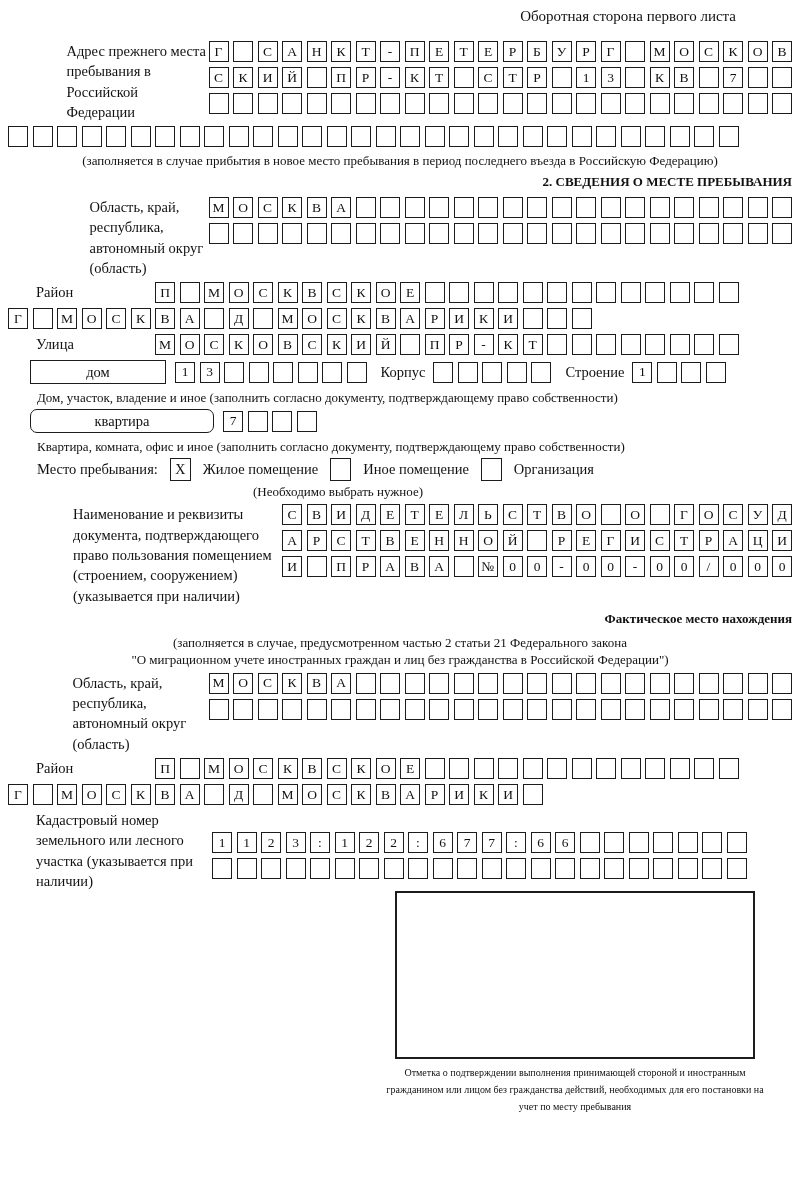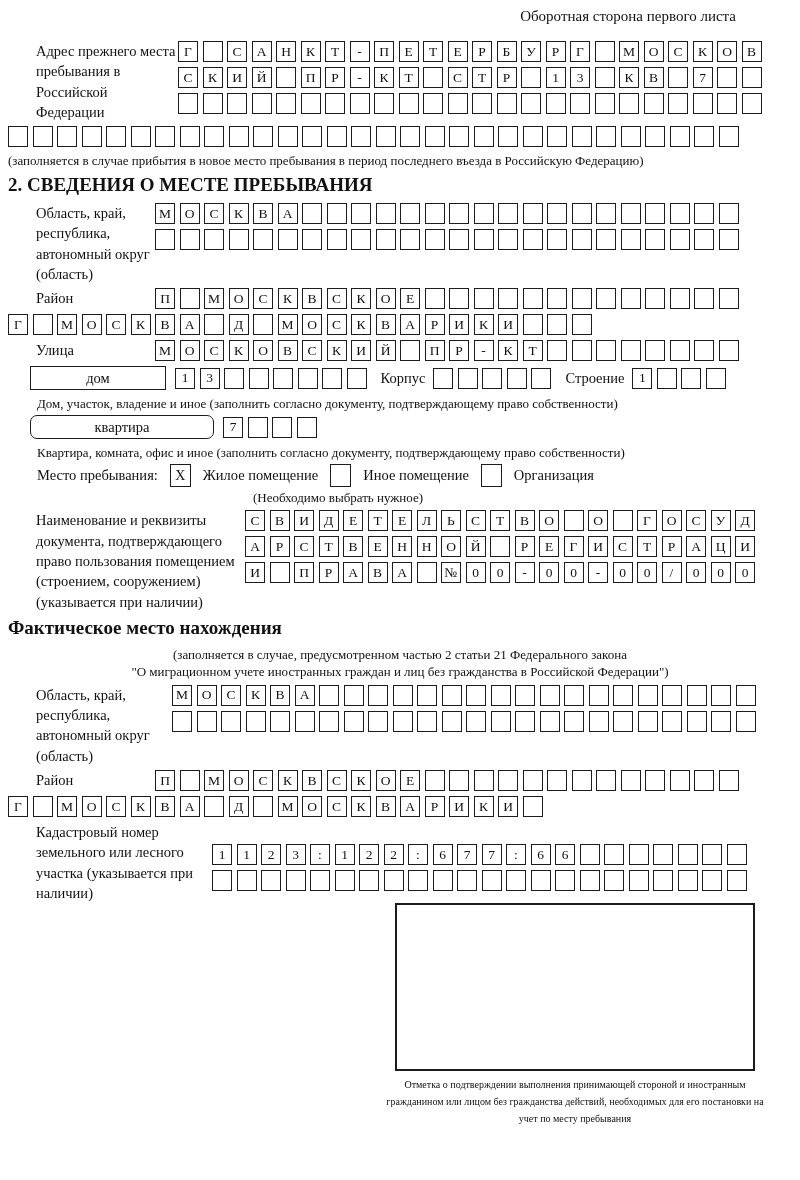--- a/index.html
+++ b/index.html
@@ -14,21 +14,21 @@
 
   .side-note {
     text-align: right;
     padding-right: 56px;
     font-size: 15px;
     margin-bottom: 16px;
   }
 
   .row { display: flex; align-items: flex-start; }
   .row.center { align-items: center; }
-  .grp { margin-bottom: 4px; }
+  .grp { margin-bottom: 4px; justify-content: flex-end; }
 
   .flabel {
     font-size: 14.5px;
     line-height: 1.4;
     padding-left: 28px;
     box-sizing: border-box;
     flex-shrink: 0;
   }
   .w-s1   { flex: 0 0 170px; }
   .w-s2   { flex: 0 0 147px; }
@@ -48,27 +48,27 @@
     background: #fff;
     flex-shrink: 0;
   }
   .full-row { margin-left: 0; }
 
   .caption {
     font-size: 13px;
     line-height: 17px;
     margin: 1px 0 3px 0;
   }
-  .caption.centered { }
+  .caption.centered { text-align: center; }
   .caption.indent { margin-left: 29px; }
 
   .sec-title {
-    text-align: left;
+    text-align: right;
     font-weight: bold;
-    font-size: 19px;
+    font-size: 13px;
     margin: 5px 0 7px 0;
   }
 
   .house-row, .apt-row {
     display: flex; align-items: center;
     margin-left: 22px; margin-bottom: 5px;
   }
   .wide-box {
     border: 1.7px solid #1c1c1c;
     height: 24px; box-sizing: border-box;

